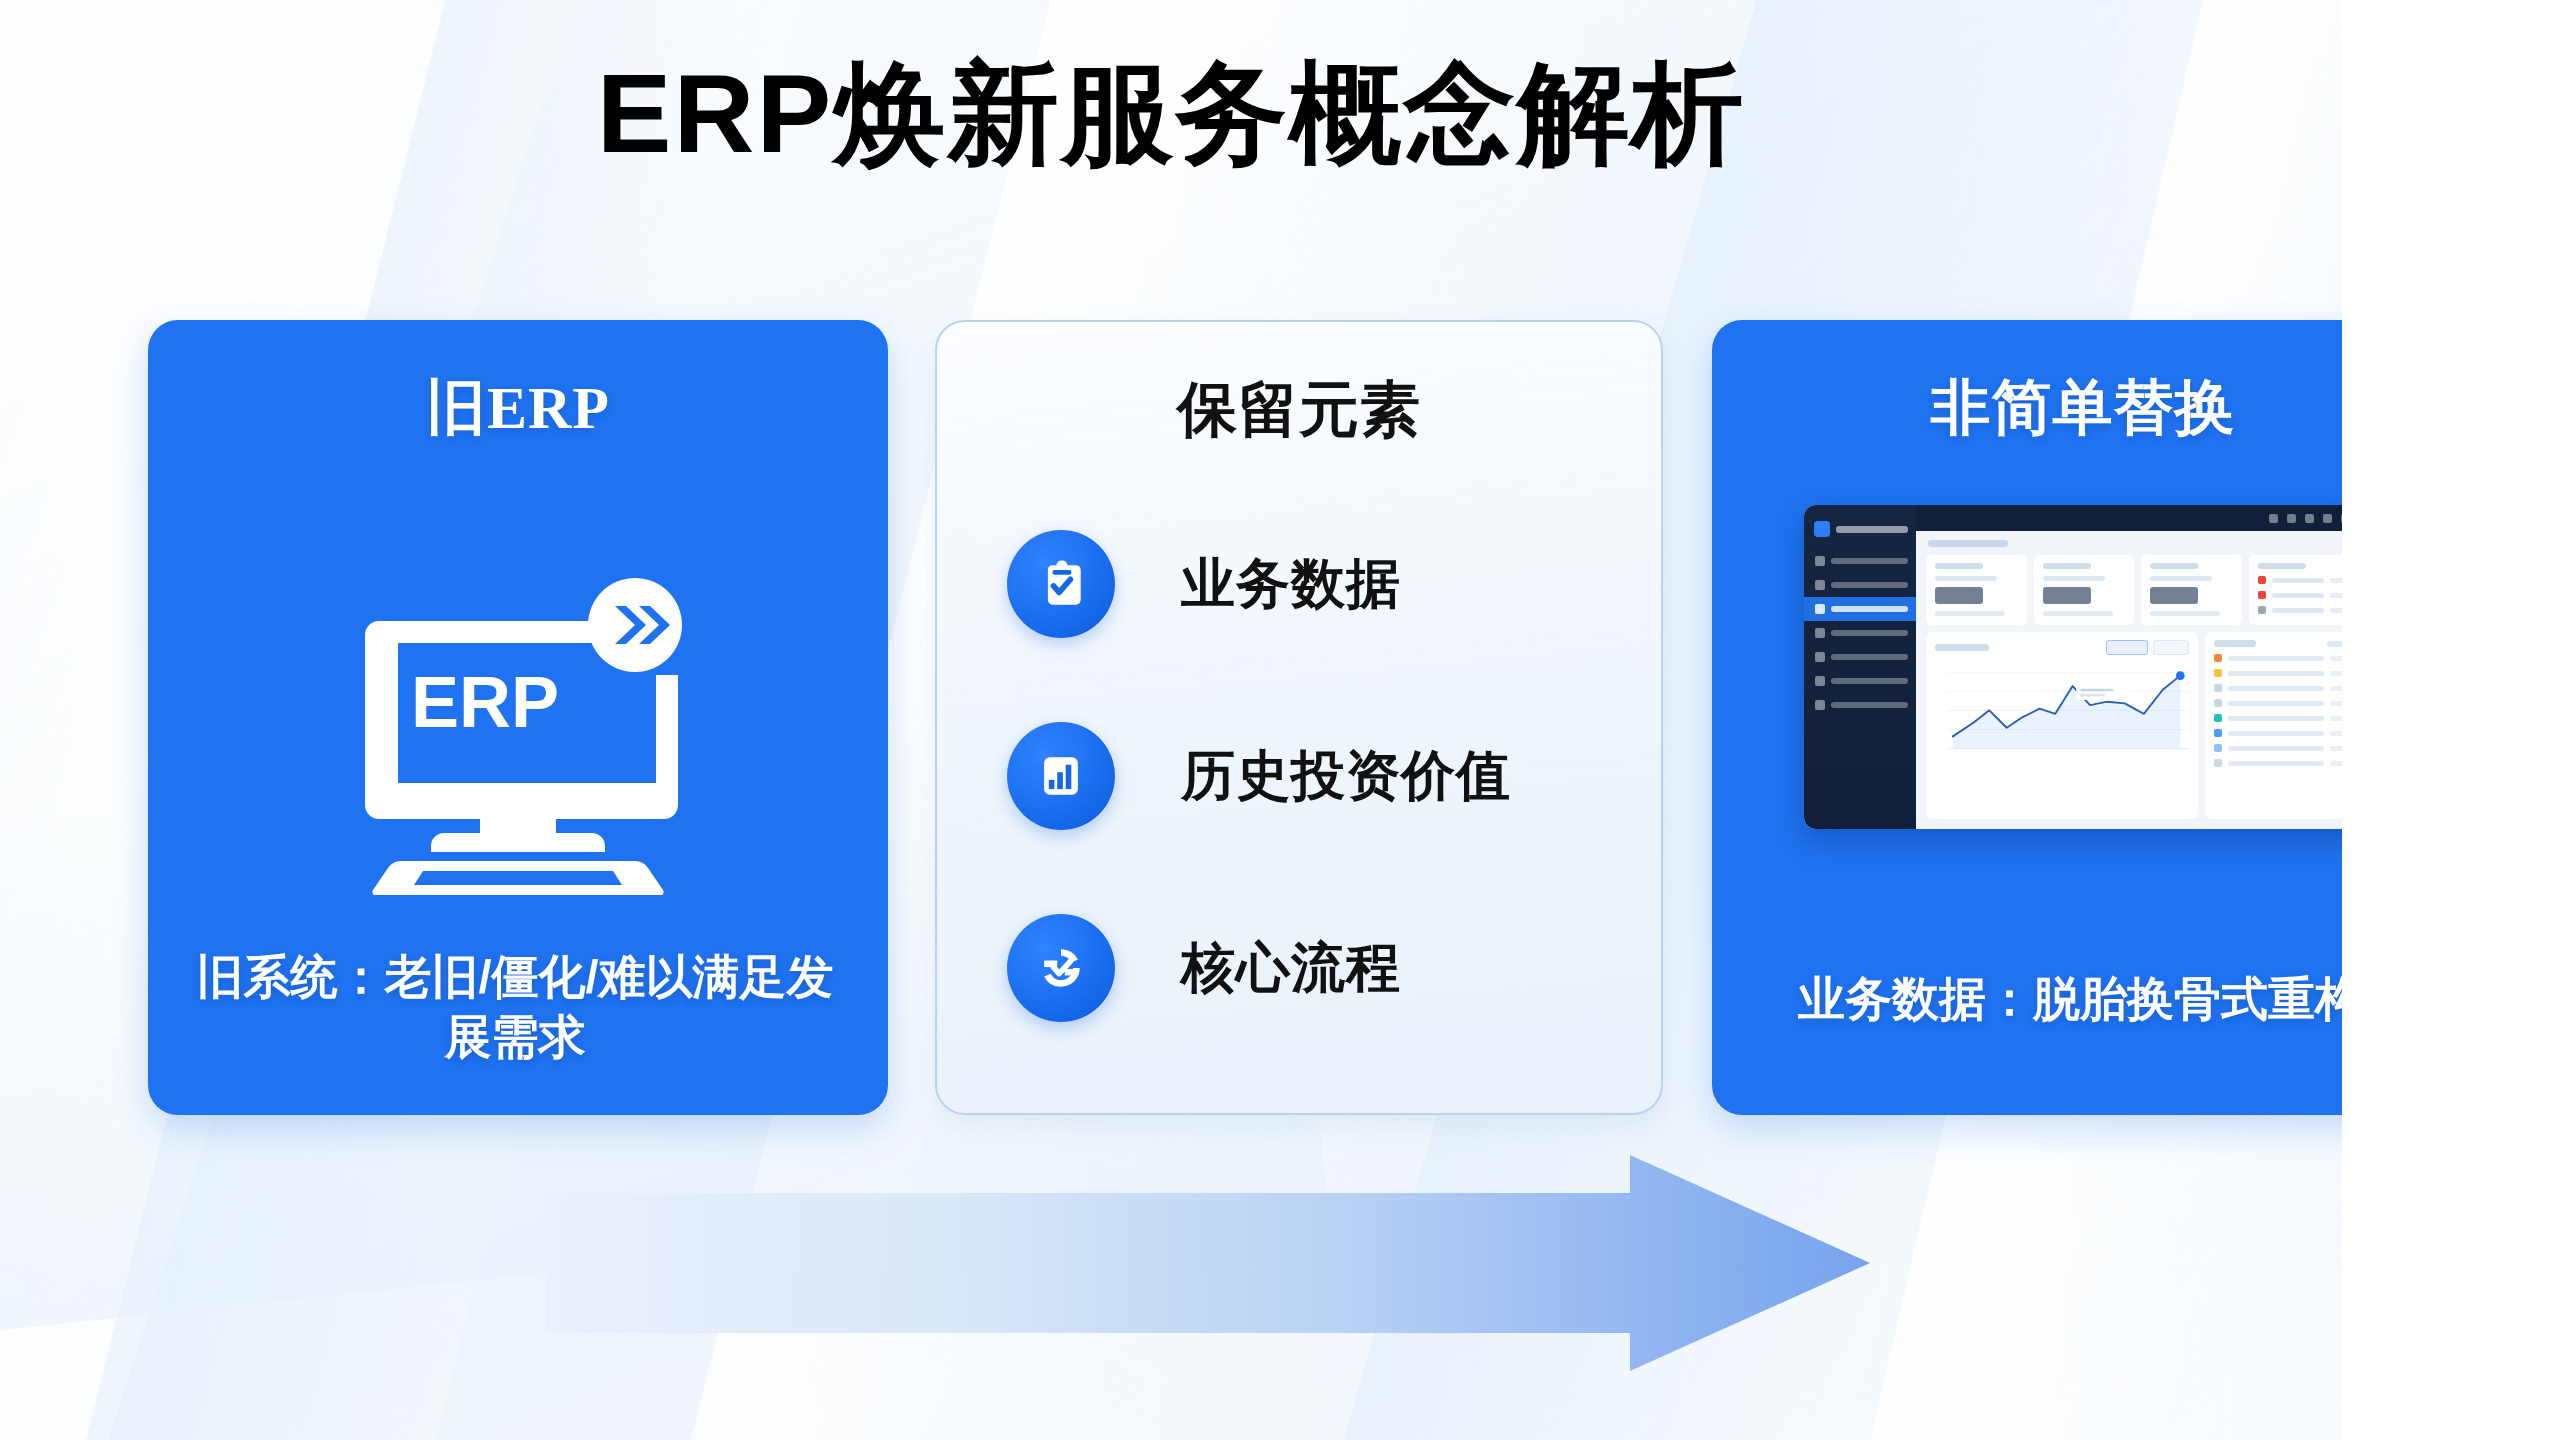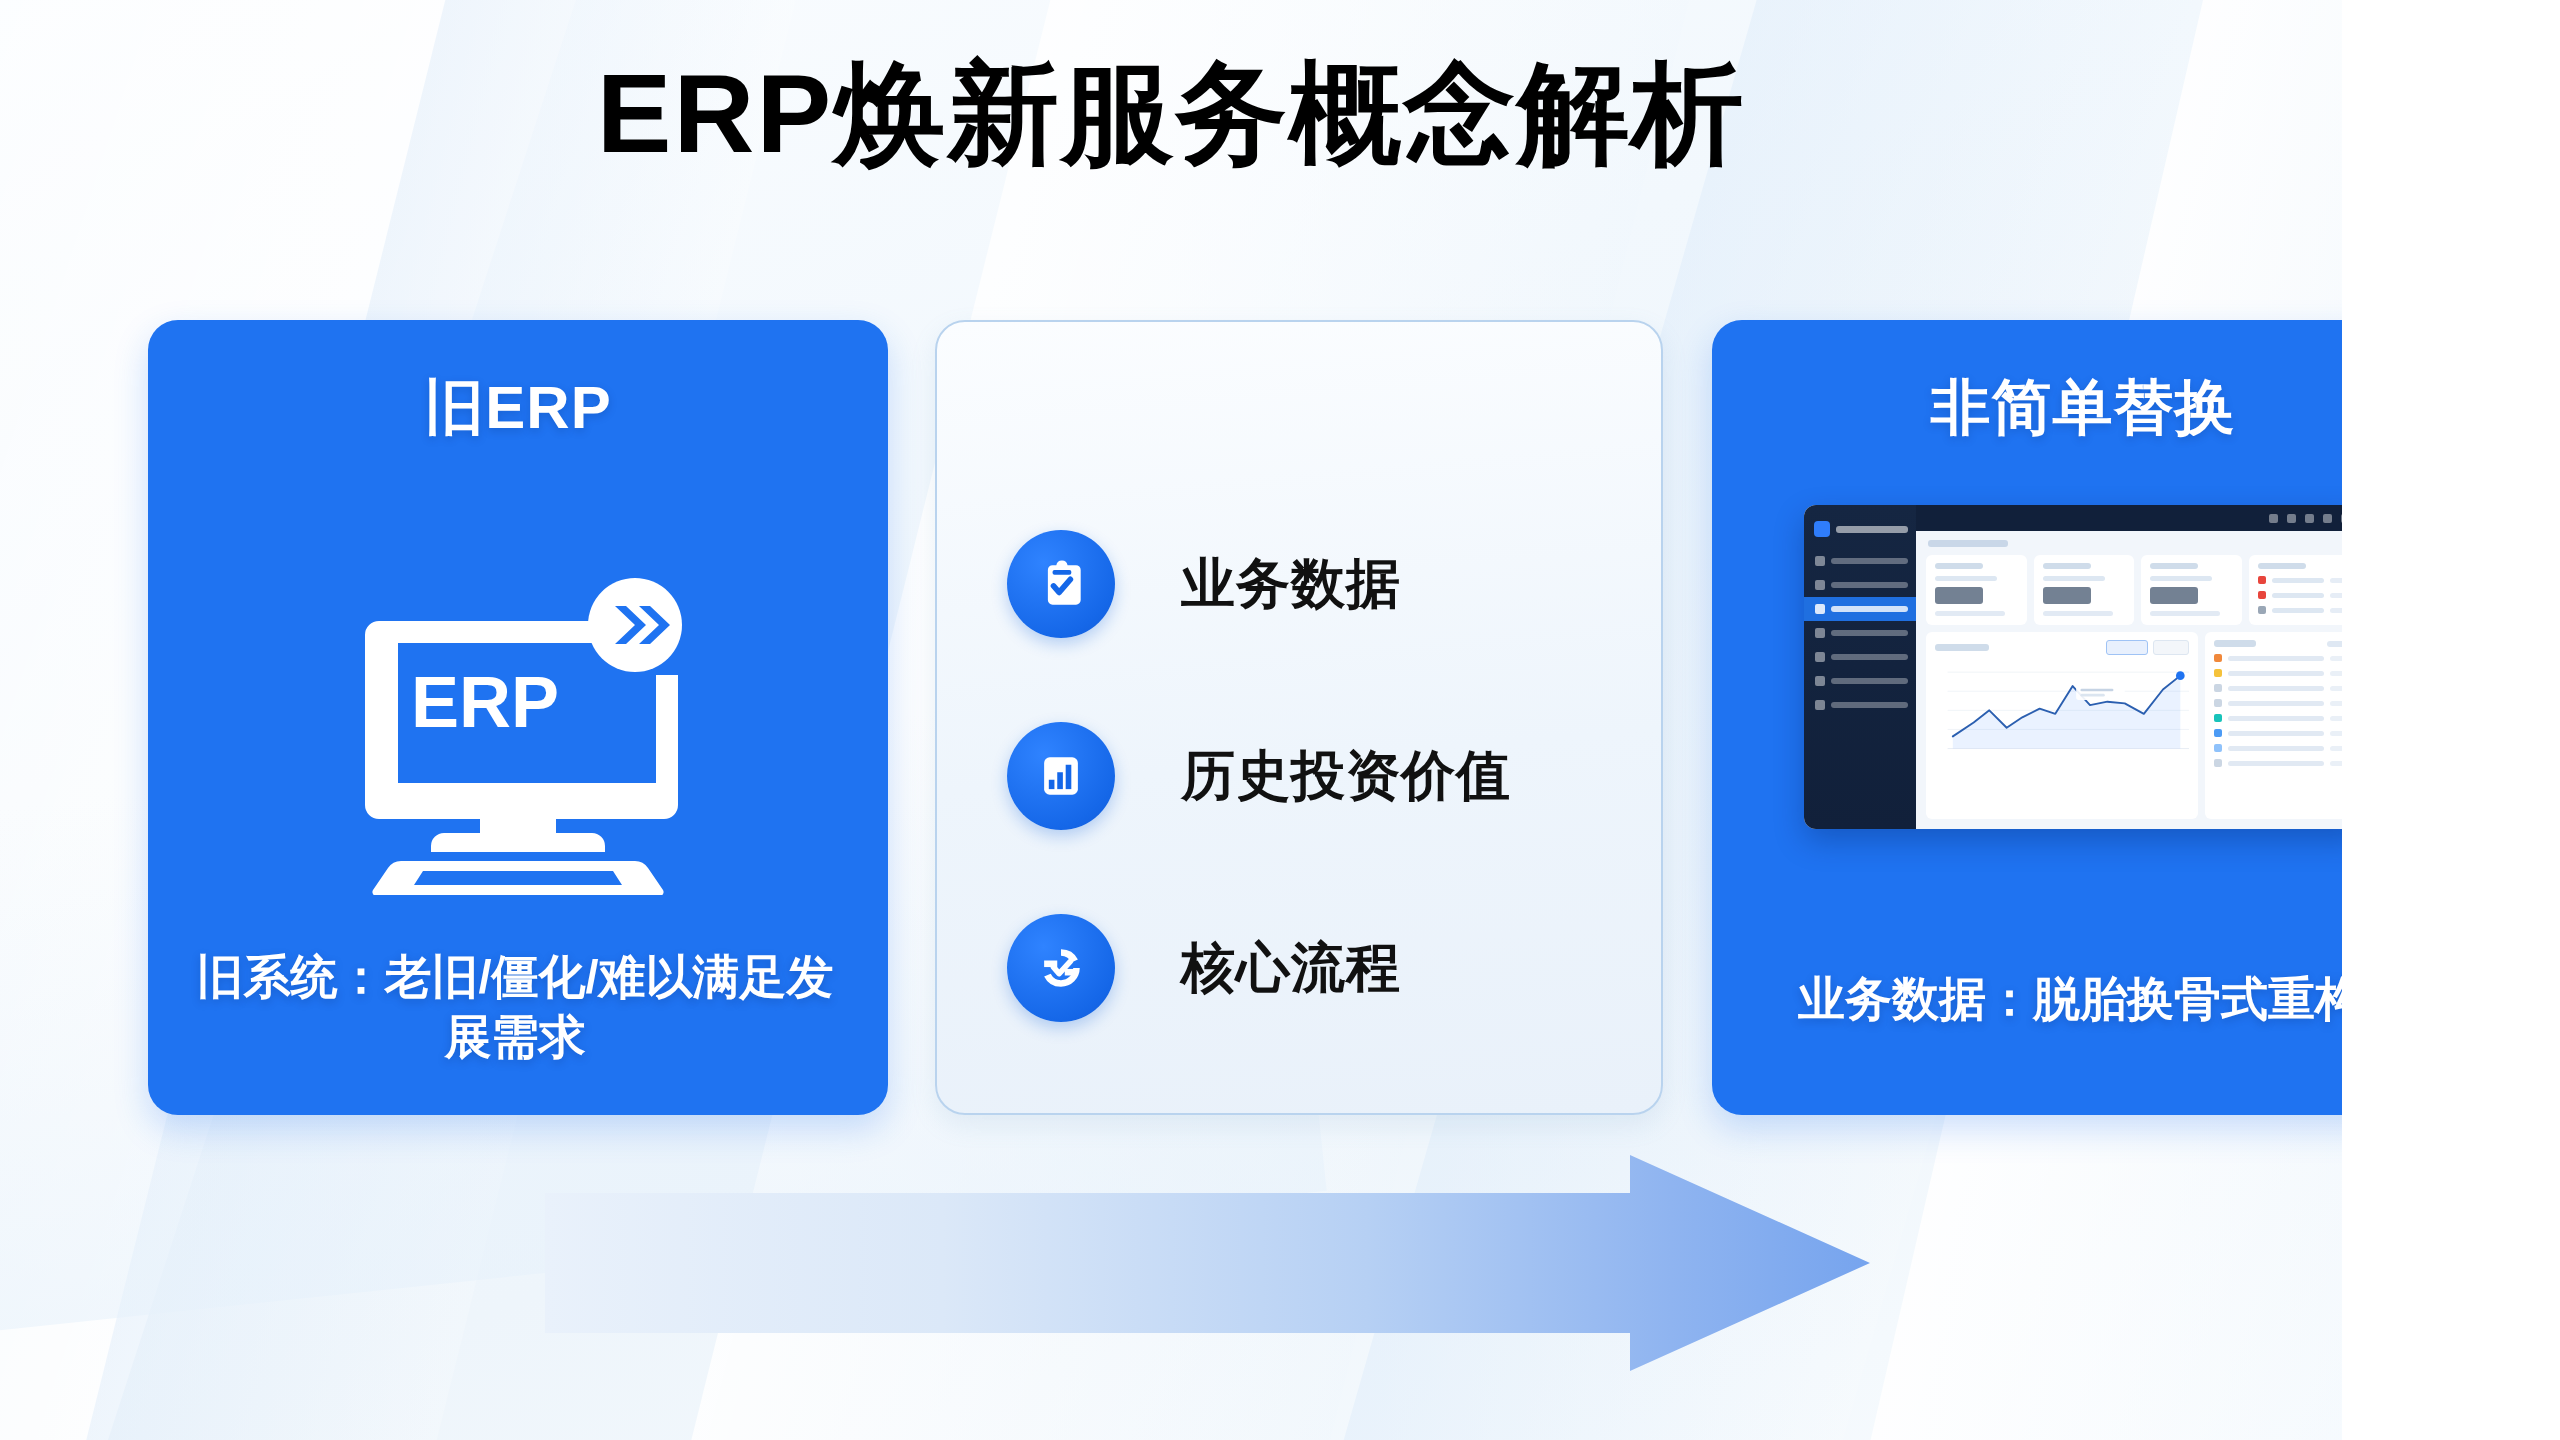--- a/index.html
+++ b/index.html
@@ -73,20 +73,21 @@
 
   .card-title {
     position: absolute;
     left: 0; right: 0;
     top: 48px;
     text-align: center;
     font-size: 60px;
     font-weight: 900;
     letter-spacing: 1px;
     white-space: nowrap;
+    font-family: Liberation Serif, serif;
   }
   .card-title.white { color:#ffffff; text-shadow: 0 3px 8px rgba(0,40,110,0.22); }
   .card-title.dark  { color:#111111; }
 
   .card-caption {
     position: absolute;
     left: 34px; right: 40px;
     bottom: 48px;
     text-align: center;
     color: #ffffff;
@@ -255,20 +256,21 @@
 
         <path d="M272 31 l20 19 l-20 19 l11 0 l20 -19 l-20 -19 z" fill="#1f73f1"></path>
         <path d="M296 31 l20 19 l-20 19 l11 0 l20 -19 l-20 -19 z" fill="#1f73f1"></path>
       </svg>
     </div>
 
     <div class="card-caption">旧系统：老旧/僵化/难以满足发展需求</div>
   </div>
 
   <div class="card card-mid">
+    <div class="card-title dark">保留元素</div>
 
     <div class="retain-list">
 
       <div class="retain-row">
         <div class="retain-icon">
           <svg viewBox="0 0 64 64" width="60" height="60" aria-hidden="true">
             <path d="M18 12 h9 a6 6 0 0 1 6 -5 h0 a6 6 0 0 1 6 5 h9 a5 5 0 0 1 5 5 v32 a5 5 0 0 1 -5 5
                      h-25 a5 5 0 0 1 -5 -5 v-32 a5 5 0 0 1 5 -5 z" fill="#ffffff"></path>
             <rect x="23" y="17" width="20" height="5" rx="2" fill="#1567e8"></rect>
             <path d="M24 34 l6 7 l12 -14" fill="none" stroke="#1567e8" stroke-width="6" stroke-linecap="round" stroke-linejoin="round"></path>

